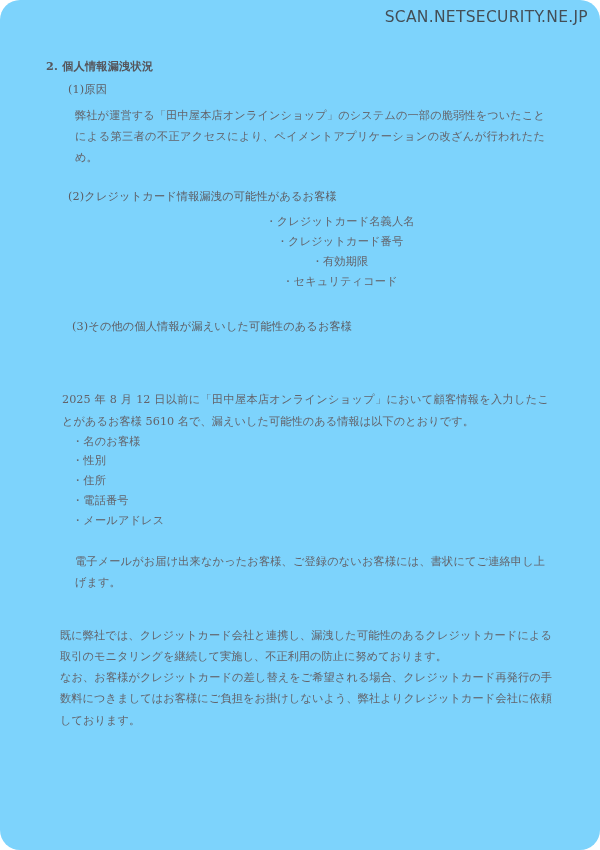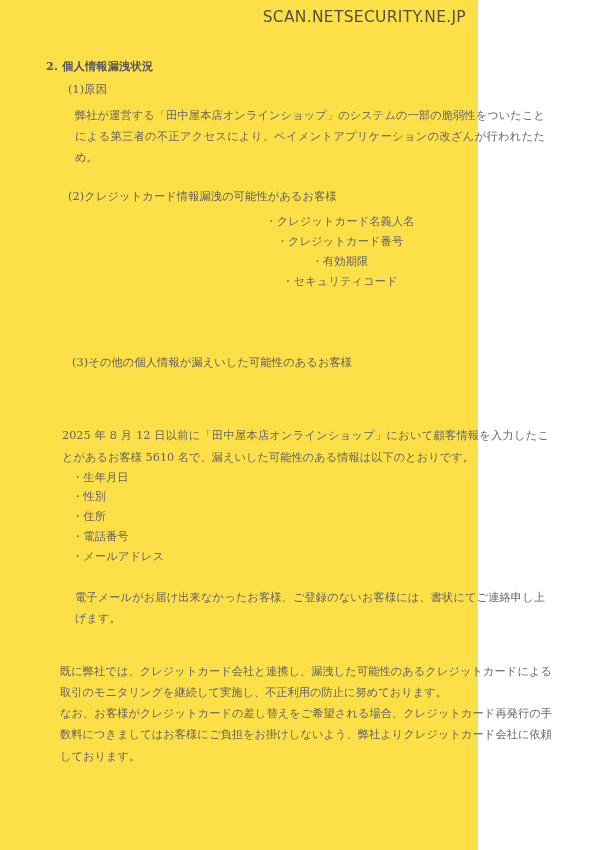--- a/index.html
+++ b/index.html
@@ -12,23 +12,24 @@
     width: 600px;
     height: 850px;
     overflow: hidden;
     font-family: "DejaVu Serif", "Liberation Serif", serif;
     color: #6d6d72;
     -webkit-font-smoothing: antialiased;
   }
 
   .page {
     position: relative;
-    width: 478px;
+    width: 600px;
     height: 850px;
-    background: #fde047;
+    background: #7dd3fc;
+    border-radius: 20px;
   }
 
   
   .watermark {
     position: absolute;
     top: 8px;
     right: 12px;
     font-family: "DejaVu Sans", "Liberation Sans", sans-serif;
     font-size: 15.5px;
     letter-spacing: 0.3px;
@@ -87,21 +88,21 @@
     white-space: nowrap;
   }
   .bullet-list li::before {
     content: "\30FB";
     color: #63636a;
   }
 
   
   .i-h1  { margin-left: 46px; }       
   .i-h2  { margin-left: 68px; }       
-  .i-h2b { margin-left: 72px; margin-top: 36px; }       
+  .i-h2b { margin-left: 72px; }       
   .i-b1  { margin-left: 75px;  width: 470px; }  
   .i-b2  { margin-left: 62px;  width: 487px; margin-top: 48px; }  
   .i-b3  { margin-left: 75px;  width: 470px; }  
   .i-b4  { margin-left: 60px;  width: 492px; }  
   .i-l1  { margin-left: 80px; text-align: center; }       
   .i-l2  { margin-left: 72px; }       
 
   .sp-6  { height: 6px; }
   .sp-14 { height: 14px; }
   .sp-20 { height: 20px; }
@@ -134,21 +135,21 @@
       <li>有効期限</li>
       <li>セキュリティコード</li>
     </ul>
 
     <div class="sp-26"></div>
 
     <p class="sub-heading i-h2b">(3)その他の個人情報が漏えいした可能性のあるお客様</p>
     <div class="sp-6"></div>
     <p class="para i-b2">2025 年 8 月 12 日以前に「田中屋本店オンラインショップ」において顧客情報を入力したことがあるお客様 5610 名で、漏えいした可能性のある情報は以下のとおりです。</p>
     <ul class="bullet-list i-l2">
-      <li>生年月日</li>
+      <li>名のお客様</li>
       <li>性別</li>
       <li>住所</li>
       <li>電話番号</li>
       <li>メールアドレス</li>
     </ul>
 
     <div class="sp-14"></div>
 
     <div class="sp-6"></div>
     <p class="para i-b3">電子メールがお届け出来なかったお客様、ご登録のないお客様には、書状にてご連絡申し上げます。</p>

